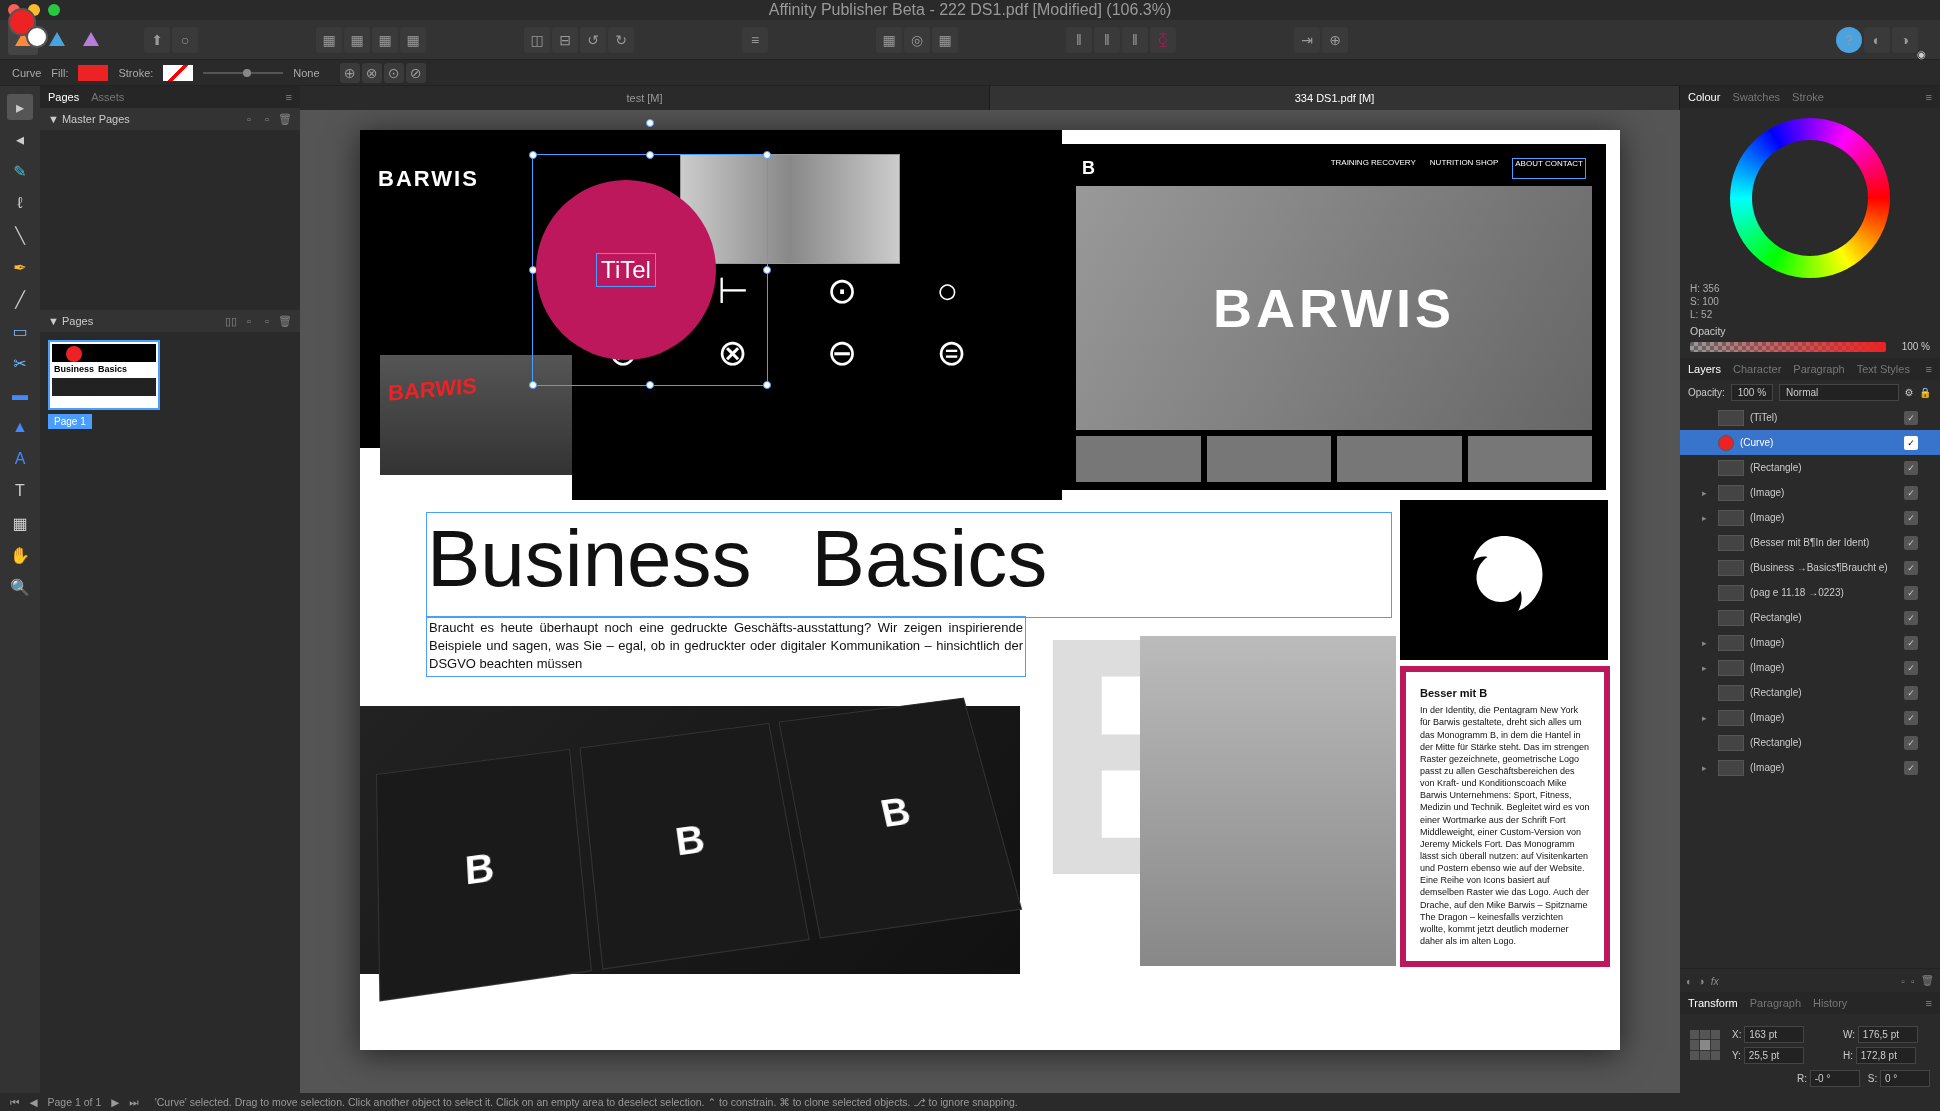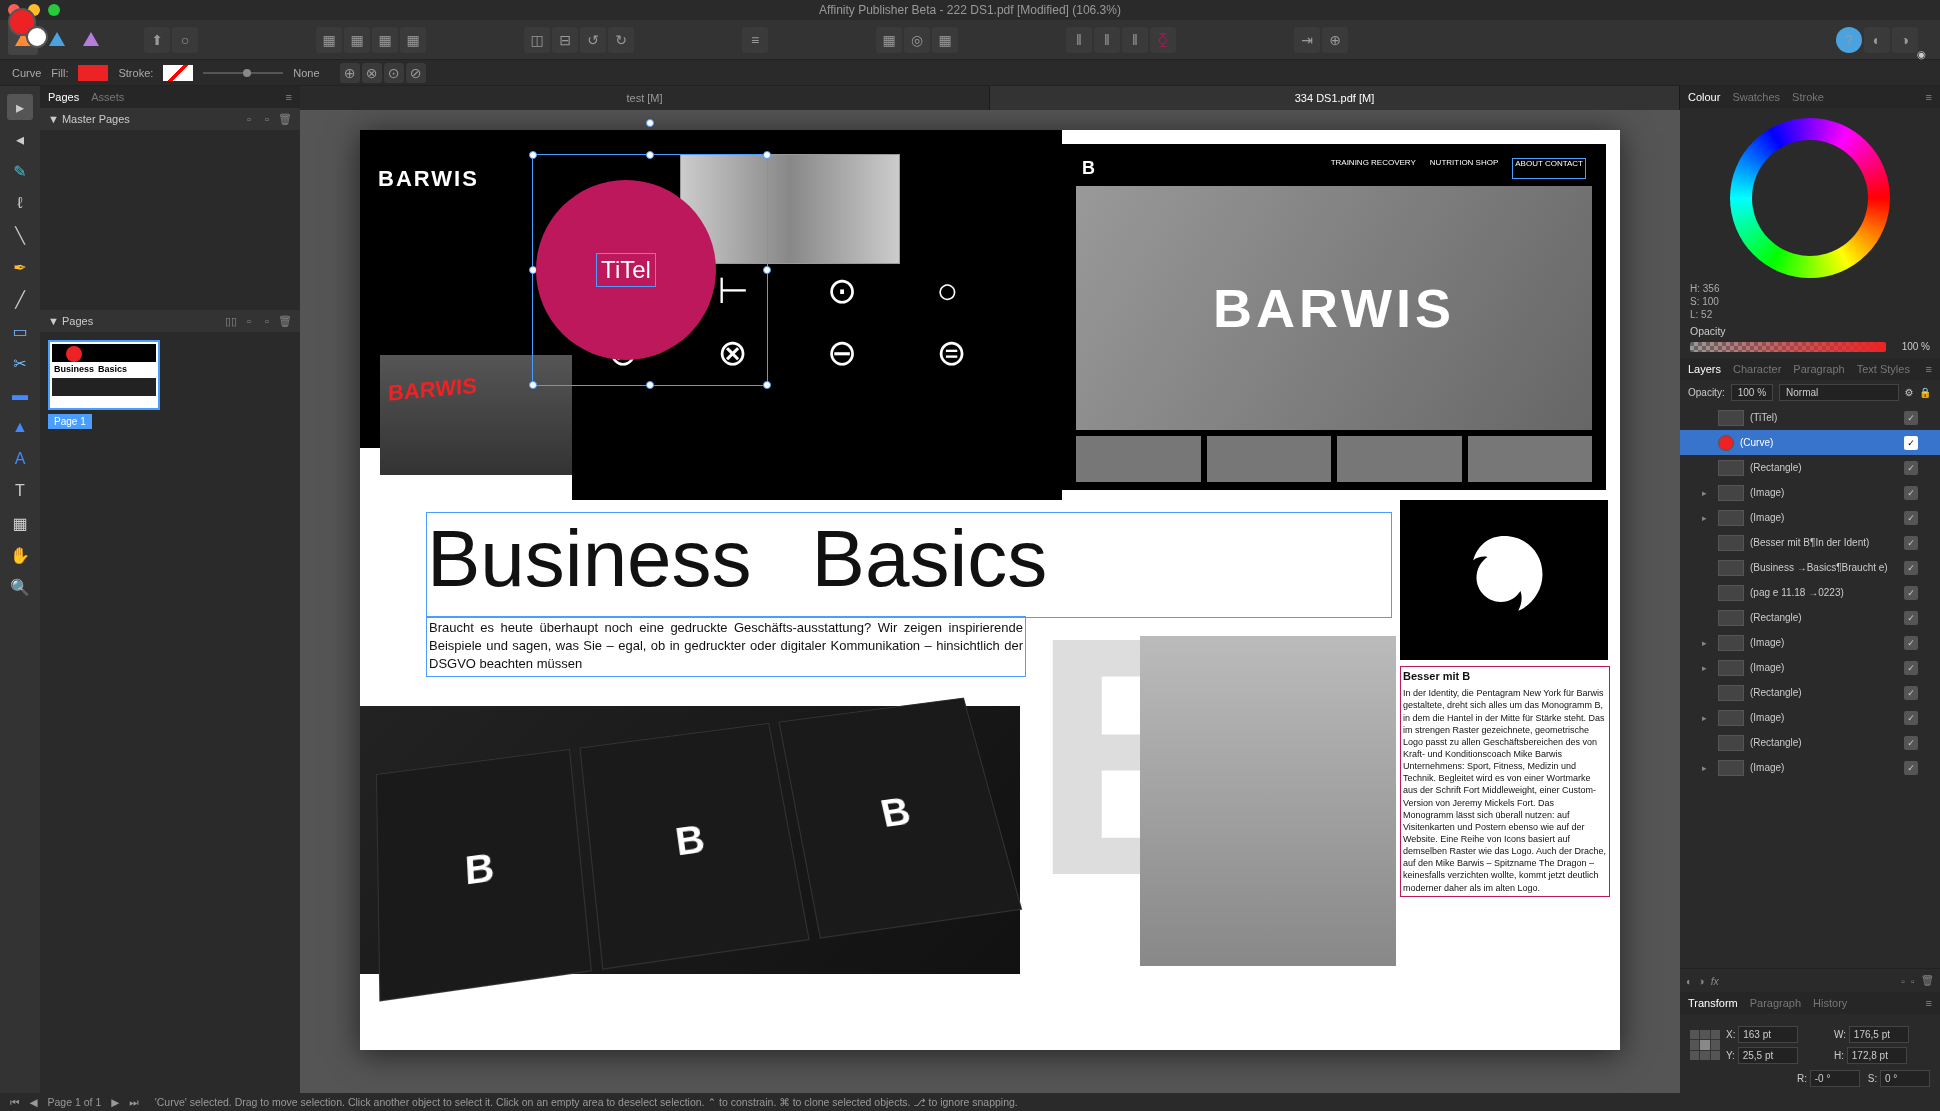--- a/index.html
+++ b/index.html
@@ -1,21 +1,21 @@
 <!DOCTYPE html>
 <html><head>
 <meta charset="utf-8">
 <style>
 *{margin:0;padding:0;box-sizing:border-box;font-family:-apple-system,BlinkMacSystemFont,sans-serif;user-select:none}
 body{background:#1e1e1e;width:1940px;height:1111px;overflow:hidden;color:#ccc;font-size:11px}
 .titlebar{height:20px;background:#2a2a2a;display:flex;align-items:center;padding:0 8px;position:relative}
 .traffic{display:flex;gap:8px}
 .tl{width:12px;height:12px;border-radius:50%}
 .tl.r{background:#ff5f56}.tl.y{background:#ffbd2e}.tl.g{background:#27c93f}
-.title{position:absolute;left:50%;transform:translateX(-50%);font-size:12px;color:#999}
+.title{position:absolute;left:50%;transform:translateX(-50%);font-size:16px;color:#999}
 .toolbar{height:40px;background:#333;display:flex;align-items:center;padding:0 8px;gap:4px;border-bottom:1px solid #222}
 .persona{display:flex;gap:4px;margin-right:20px}
 .persona-btn{width:30px;height:30px;display:flex;align-items:center;justify-content:center;border-radius:3px}
 .persona-btn.active{background:#444}
 .tb-group{display:flex;gap:2px;margin:0 14px}
 .tb-btn{width:26px;height:26px;display:flex;align-items:center;justify-content:center;background:#3a3a3a;border-radius:3px;color:#999;font-size:14px}
 .context-bar{height:26px;background:#2a2a2a;display:flex;align-items:center;padding:0 12px;gap:10px;font-size:11px;border-bottom:1px solid #222}
 .ctx-label{color:#aaa}
 .fill-sw{width:30px;height:16px;background:#ed2224}
 .stroke-sw{width:30px;height:16px;background:#fff;position:relative}
@@ -61,21 +61,21 @@
 .layers-list{flex:1;overflow-y:auto}
 .layer{height:25px;display:flex;align-items:center;padding:0 22px;gap:6px;color:#ccc;font-size:10px}
 .layer.sel{background:#3874cb;color:#fff}
 .layer .chev{width:10px;color:#888;font-size:9px}
 .layer .thumb{width:26px;height:16px;background:#444;border:1px solid #555;flex-shrink:0}
 .layer .thumb.red{background:#ed2224;border-radius:50%;width:16px}
 .layer .check{margin-left:auto;width:14px;height:14px;background:#555;border-radius:2px;display:flex;align-items:center;justify-content:center;font-size:9px}
 .layer.sel .check{background:#fff;color:#000}
 .btm-icons{height:24px;display:flex;align-items:center;justify-content:flex-end;padding:0 6px;gap:6px;color:#888;border-top:1px solid #222}
 .transform-section{padding:6px 10px}
-.tform-grid{display:grid;grid-template-columns:auto 1fr auto 1fr;gap:4px 6px;align-items:center;font-size:10px;margin-top:6px}
+.tform-grid{display:grid;grid-template-columns:auto 1fr auto 1fr;gap:4px 12px;align-items:center;font-size:10px;margin-top:6px}
 .tform-grid input{background:#222;border:1px solid #444;color:#ccc;padding:2px 4px;width:60px;font-size:10px}
 .statusbar{height:18px;background:#2a2a2a;display:flex;align-items:center;padding:0 10px;font-size:10.5px;color:#999;gap:10px}
 .canvas-black{position:absolute;background:#000}
 .canvas-img{position:absolute;background:#888}
 .red-circle{position:absolute;width:180px;height:180px;background:#be185d;border-radius:50%;display:flex;align-items:center;justify-content:center;color:#fff;font-size:24px}
 .sel-handles{position:absolute;border:1px solid #4a9eff}
 .handle{position:absolute;width:8px;height:8px;background:#fff;border:1px solid #4a9eff;border-radius:50%}
 .headline{position:absolute;font-family:Georgia,serif;font-size:80px;color:#111;border:1px solid #4a9eff}
 .body-text{position:absolute;font-size:13px;color:#111;line-height:1.4;text-align:justify;border:1px solid transparent}
 .side-text{position:absolute;font-size:9px;color:#111;line-height:1.3}
@@ -304,21 +304,21 @@
         <div class="body-text" style="left:66px;top:486px;width:600px;border:1px solid #4a9eff;padding:2px">
           <span>Braucht es heute überhaupt noch eine gedruckte Geschäfts-ausstattung? Wir zeigen inspirierende Beispiele und sagen, was Sie – egal, ob in gedruckter oder digitaler Kommunikation – hinsichtlich der DSGVO beachten müssen</span>
         </div>
 
         <div class="canvas-black" style="left:1040px;top:370px;width:208px;height:160px;display:flex;align-items:center;justify-content:center">
           <svg width="110" height="110" viewBox="0 0 100 100">
               <path d="M50 10c20 0 35 15 35 35 0 15-10 28-22 33 3-6 4-12 2-18-4 6-10 10-18 10-12 0-22-10-22-22 0-8 4-15 10-19-4-1-9 0-13 3 4-14 15-22 28-22z" fill="#fff"></path>
             </svg>
         </div>
 
-        <div class="side-text" style="left:1040px;top:536px;width:210px;border:1px solid #be185d;padding:2px">
+        <div class="side-text" style="left:1040px;top:536px;width:210px;border:6px solid #be185d;padding:14px">
           <div style="font-weight:700;font-size:11px;margin-bottom:4px">Besser mit B</div>
           <div style="font-size:9px;line-height:1.35">In der Identity, die Pentagram New York für Barwis gestaltete, dreht sich alles um das Monogramm B, in dem die Hantel in der Mitte für Stärke steht. Das im strengen Raster gezeichnete, geometrische Logo passt zu allen Geschäftsbereichen des von Kraft- und Konditionscoach Mike Barwis Unternehmens: Sport, Fitness, Medizin und Technik. Begleitet wird es von einer Wortmarke aus der Schrift Fort Middleweight, einer Custom-Version von Jeremy Mickels Fort. Das Monogramm lässt sich überall nutzen: auf Visitenkarten und Postern ebenso wie auf der Website. Eine Reihe von Icons basiert auf demselben Raster wie das Logo. Auch der Drache, auf den Mike Barwis – Spitzname The Dragon – keinesfalls verzichten wollte, kommt jetzt deutlich moderner daher als im alten Logo.</div>
         </div>
 
         <div style="position:absolute;left:670px;top:490px;width:370px;height:380px;font-size:340px;font-weight:900;color:#ddd;font-family:sans-serif;line-height:.8">B</div>
 
         <div class="canvas-black" style="left:0;top:576px;width:660px;height:268px;background:linear-gradient(135deg,#222,#111)">
           <div style="position:absolute;inset:0;display:grid;grid-template-columns:repeat(3,1fr);gap:10px;padding:20px;transform:perspective(600px) rotateX(14deg) rotateZ(-8deg)">
             <div style="background:#1a1a1a;border:1px solid #333;display:flex;align-items:center;justify-content:center;color:#fff;font-size:40px;font-weight:900">B</div>
             <div style="background:#1a1a1a;border:1px solid #333;display:flex;align-items:center;justify-content:center;color:#fff;font-size:40px;font-weight:900">B</div>

